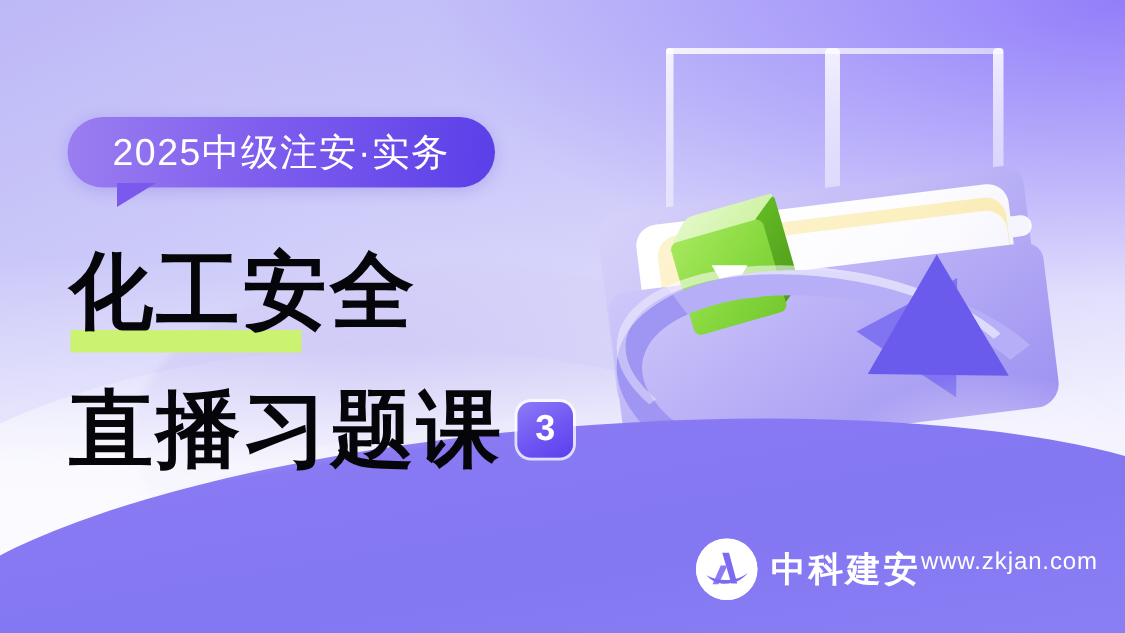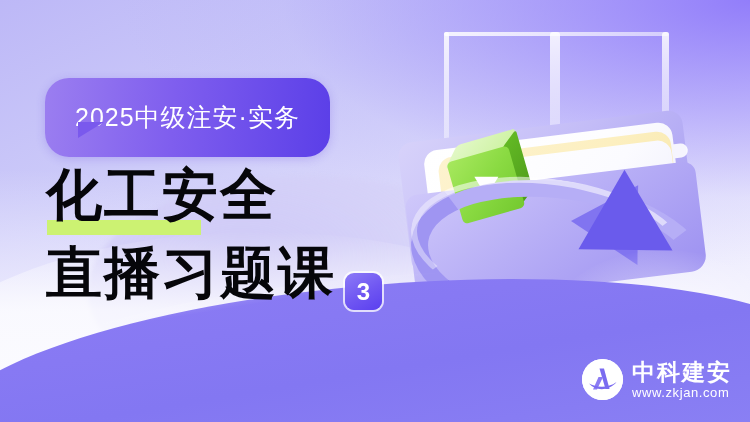--- a/index.html
+++ b/index.html
@@ -247,21 +247,21 @@
   .pill-wrap {
     position: absolute;
     left: 45px;
     top: 78px;
   }
   .pill {
     display: inline-flex;
     align-items: center;
     justify-content: center;
     height: 47px;
-    padding: 16px 30px;
+    padding: 0 30px;
     border-radius: 24px;
     background: linear-gradient(95deg, #9b7ef0 0%, #7f5eee 45%, #5b3fe8 100%);
     color: #ffffff;
     font-size: 25px;
     letter-spacing: 1px;
     white-space: nowrap;
     box-shadow: 0 2px 10px rgba(90,60,220,0.22);
     text-align: right;
   }
   .pill-tail {
@@ -301,21 +301,23 @@
   .hl-green {
     position: absolute;
     left: 1px;
     top: 64px;
     width: 154px;
     height: 15px;
     background: #ccf272;
     z-index: 1;
   }
   .line2 {
+    margin-top: 14px;
     display: flex;
+    align-items: center;
   }
   .num-badge {
     display: inline-flex;
     align-items: center;
     justify-content: center;
     width: 37px;
     height: 37px;
     margin-left: 9px;
     margin-bottom: 2px;
     border-radius: 9px;
@@ -339,33 +341,33 @@
   .logo-mark {
     position: relative;
     width: 41px;
     height: 41px;
     border-radius: 50%;
     background: #ffffff;
     flex: 0 0 auto;
   }
   .logo-text {
     display: flex;
-    flex-direction: column;
+    flex-direction: row;
     justify-content: center;
   }
   .logo-cn {
     color: #ffffff;
     font-size: 23px;
     font-weight: bold;
     letter-spacing: 2px;
     line-height: 25px;
   }
   .logo-url {
     color: #ffffff;
-    font-size: 13px;
+    font-size: 16px;
     letter-spacing: 0.6px;
     line-height: 14px;
     margin-top: 1px;
   }
 </style>
 </head>
 <body>
 
 <div class="banner">
 

